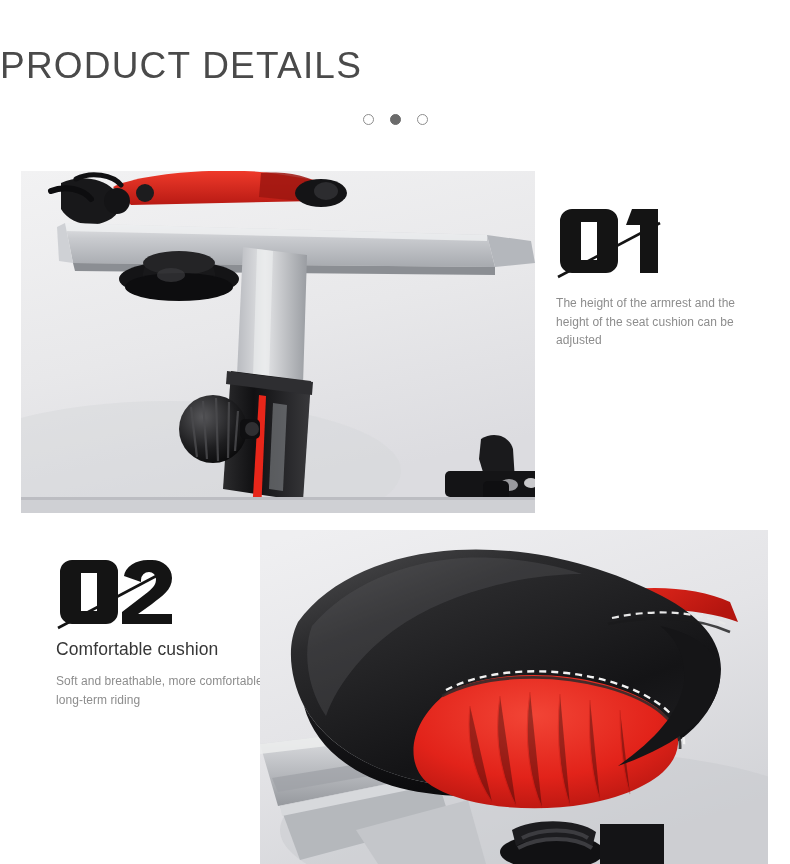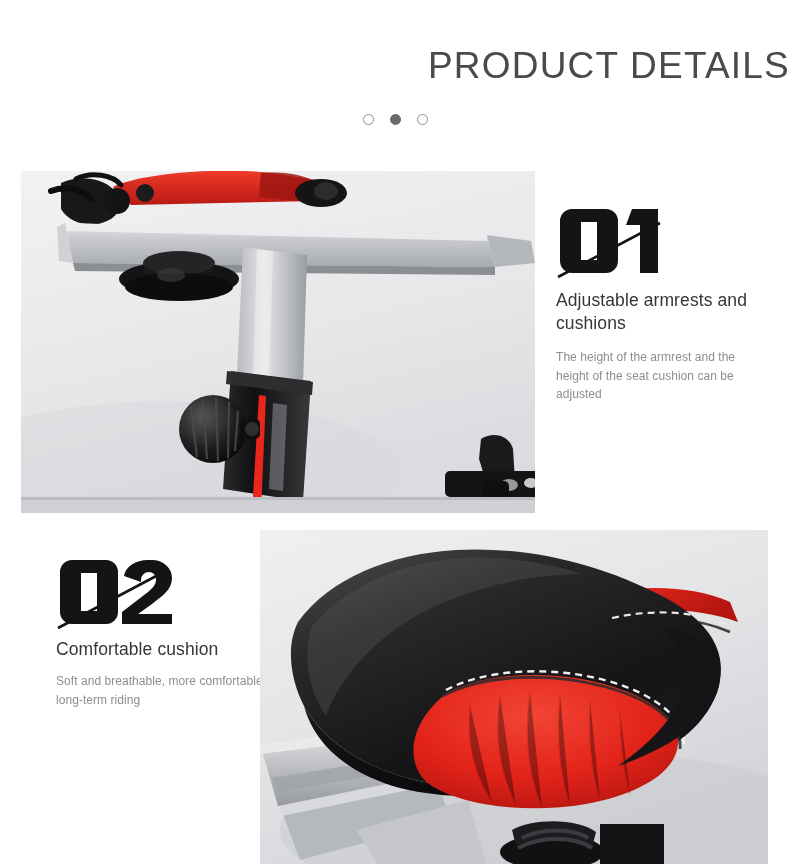--- a/index.html
+++ b/index.html
@@ -15,21 +15,21 @@
     font-family: "Liberation Sans", sans-serif;
     -webkit-font-smoothing: antialiased;
   }
 
   
   .page-title {
     position: absolute;
     top: 45px;
     left: 0;
     width: 790px;
-    text-align: right;
+    text-align: left;
     font-size: 37px;
     font-weight: 400;
     letter-spacing: 1.2px;
     color: #4a4a4a;
     font-family: "Liberation Sans", sans-serif;
   }
   .dots {
     position: absolute;
     top: 114px;
     left: 0;
@@ -217,21 +217,20 @@
       <line x1="2" y1="72" x2="104" y2="18" stroke="#141414" stroke-width="2.6"></line>
       <g fill="#141414">
 
         <path d="M8 4 h34 a12 12 0 0 1 12 12 v40 a12 12 0 0 1 -12 12 h-34 a12 12 0 0 1 -12 -12 v-40 a12 12 0 0 1 12 -12 z
                  M17 17 v38 h16 v-38 z" fill-rule="evenodd" transform="translate(8,0)"></path>
 
         <path d="M76 4 h26 v64 h-18 v-48 h-14 l6 -16 z"></path>
       </g>
     </svg>
   </div>
-  <div class="feature-title">Adjustable armrests and cushions</div>
   <div class="feature-desc">The height of the armrest and the height of the seat cushion can be adjusted</div>
 </div>
 
 <div class="feature" id="feature-02">
   <div class="num-wrap">
     <svg width="150" height="76" viewBox="0 0 150 76">
       <line x1="2" y1="72" x2="104" y2="18" stroke="#141414" stroke-width="2.6"></line>
       <g fill="#141414">
 
         <path d="M8 4 h34 a12 12 0 0 1 12 12 v40 a12 12 0 0 1 -12 12 h-34 a12 12 0 0 1 -12 -12 v-40 a12 12 0 0 1 12 -12 z

